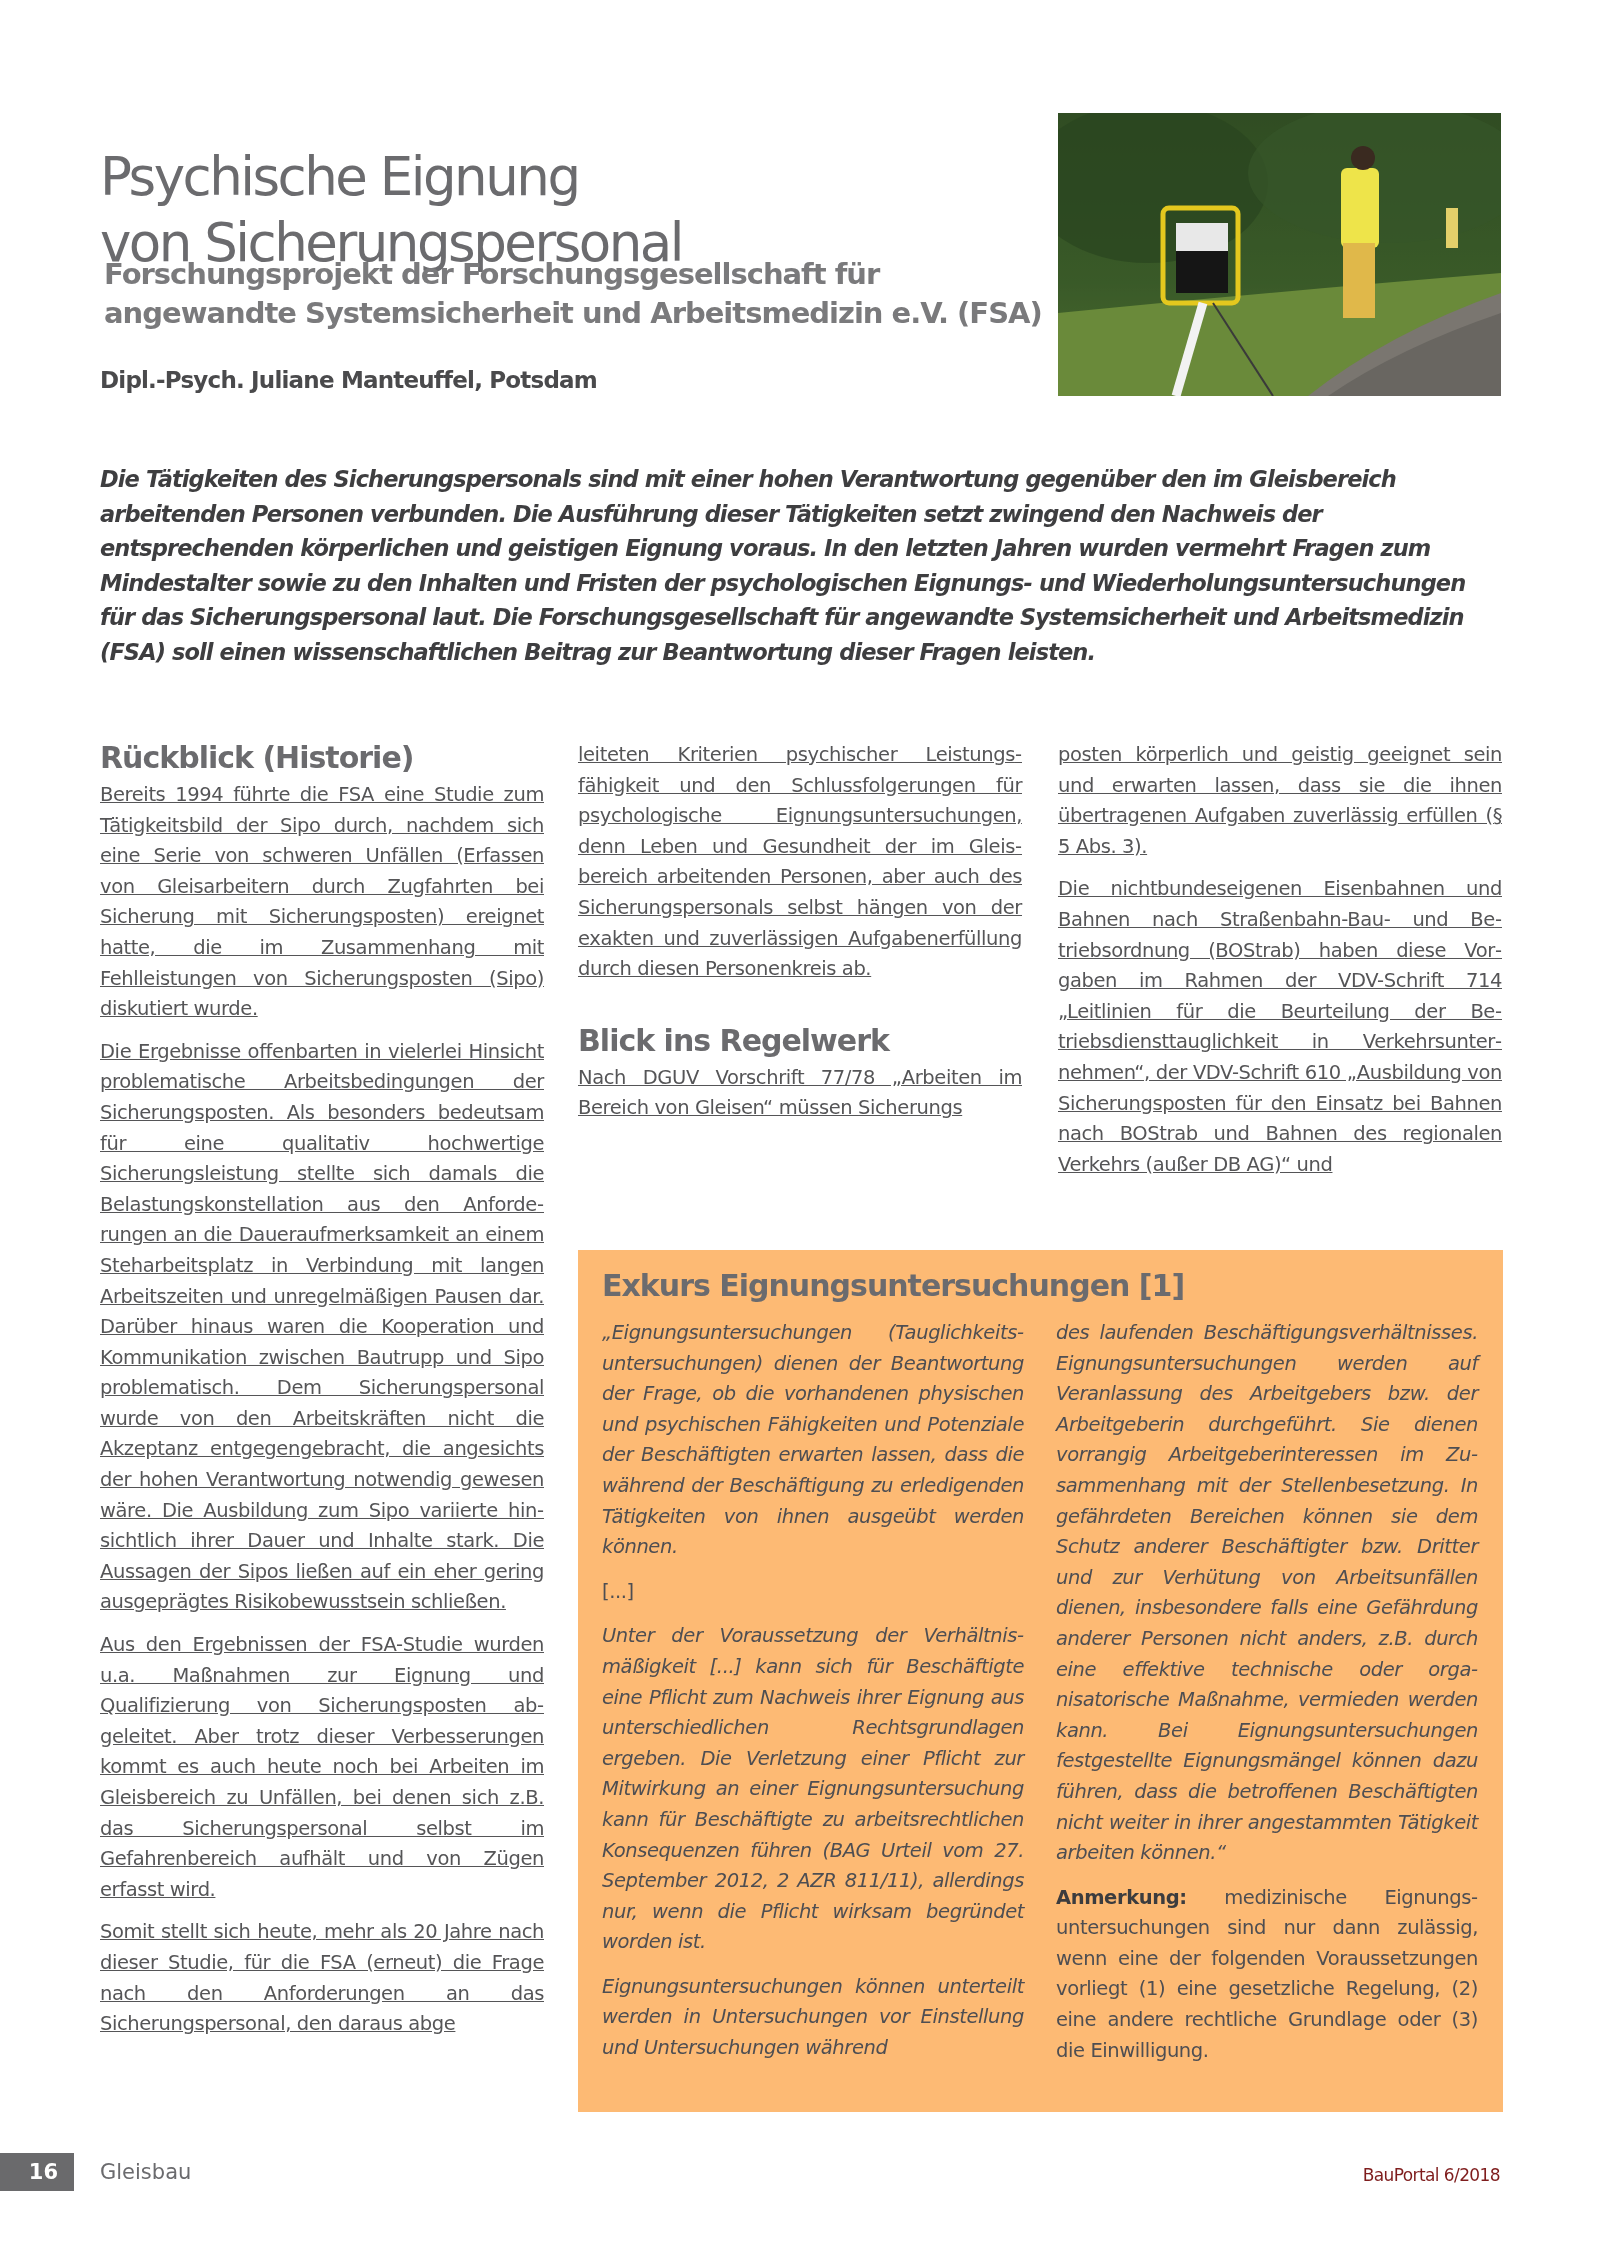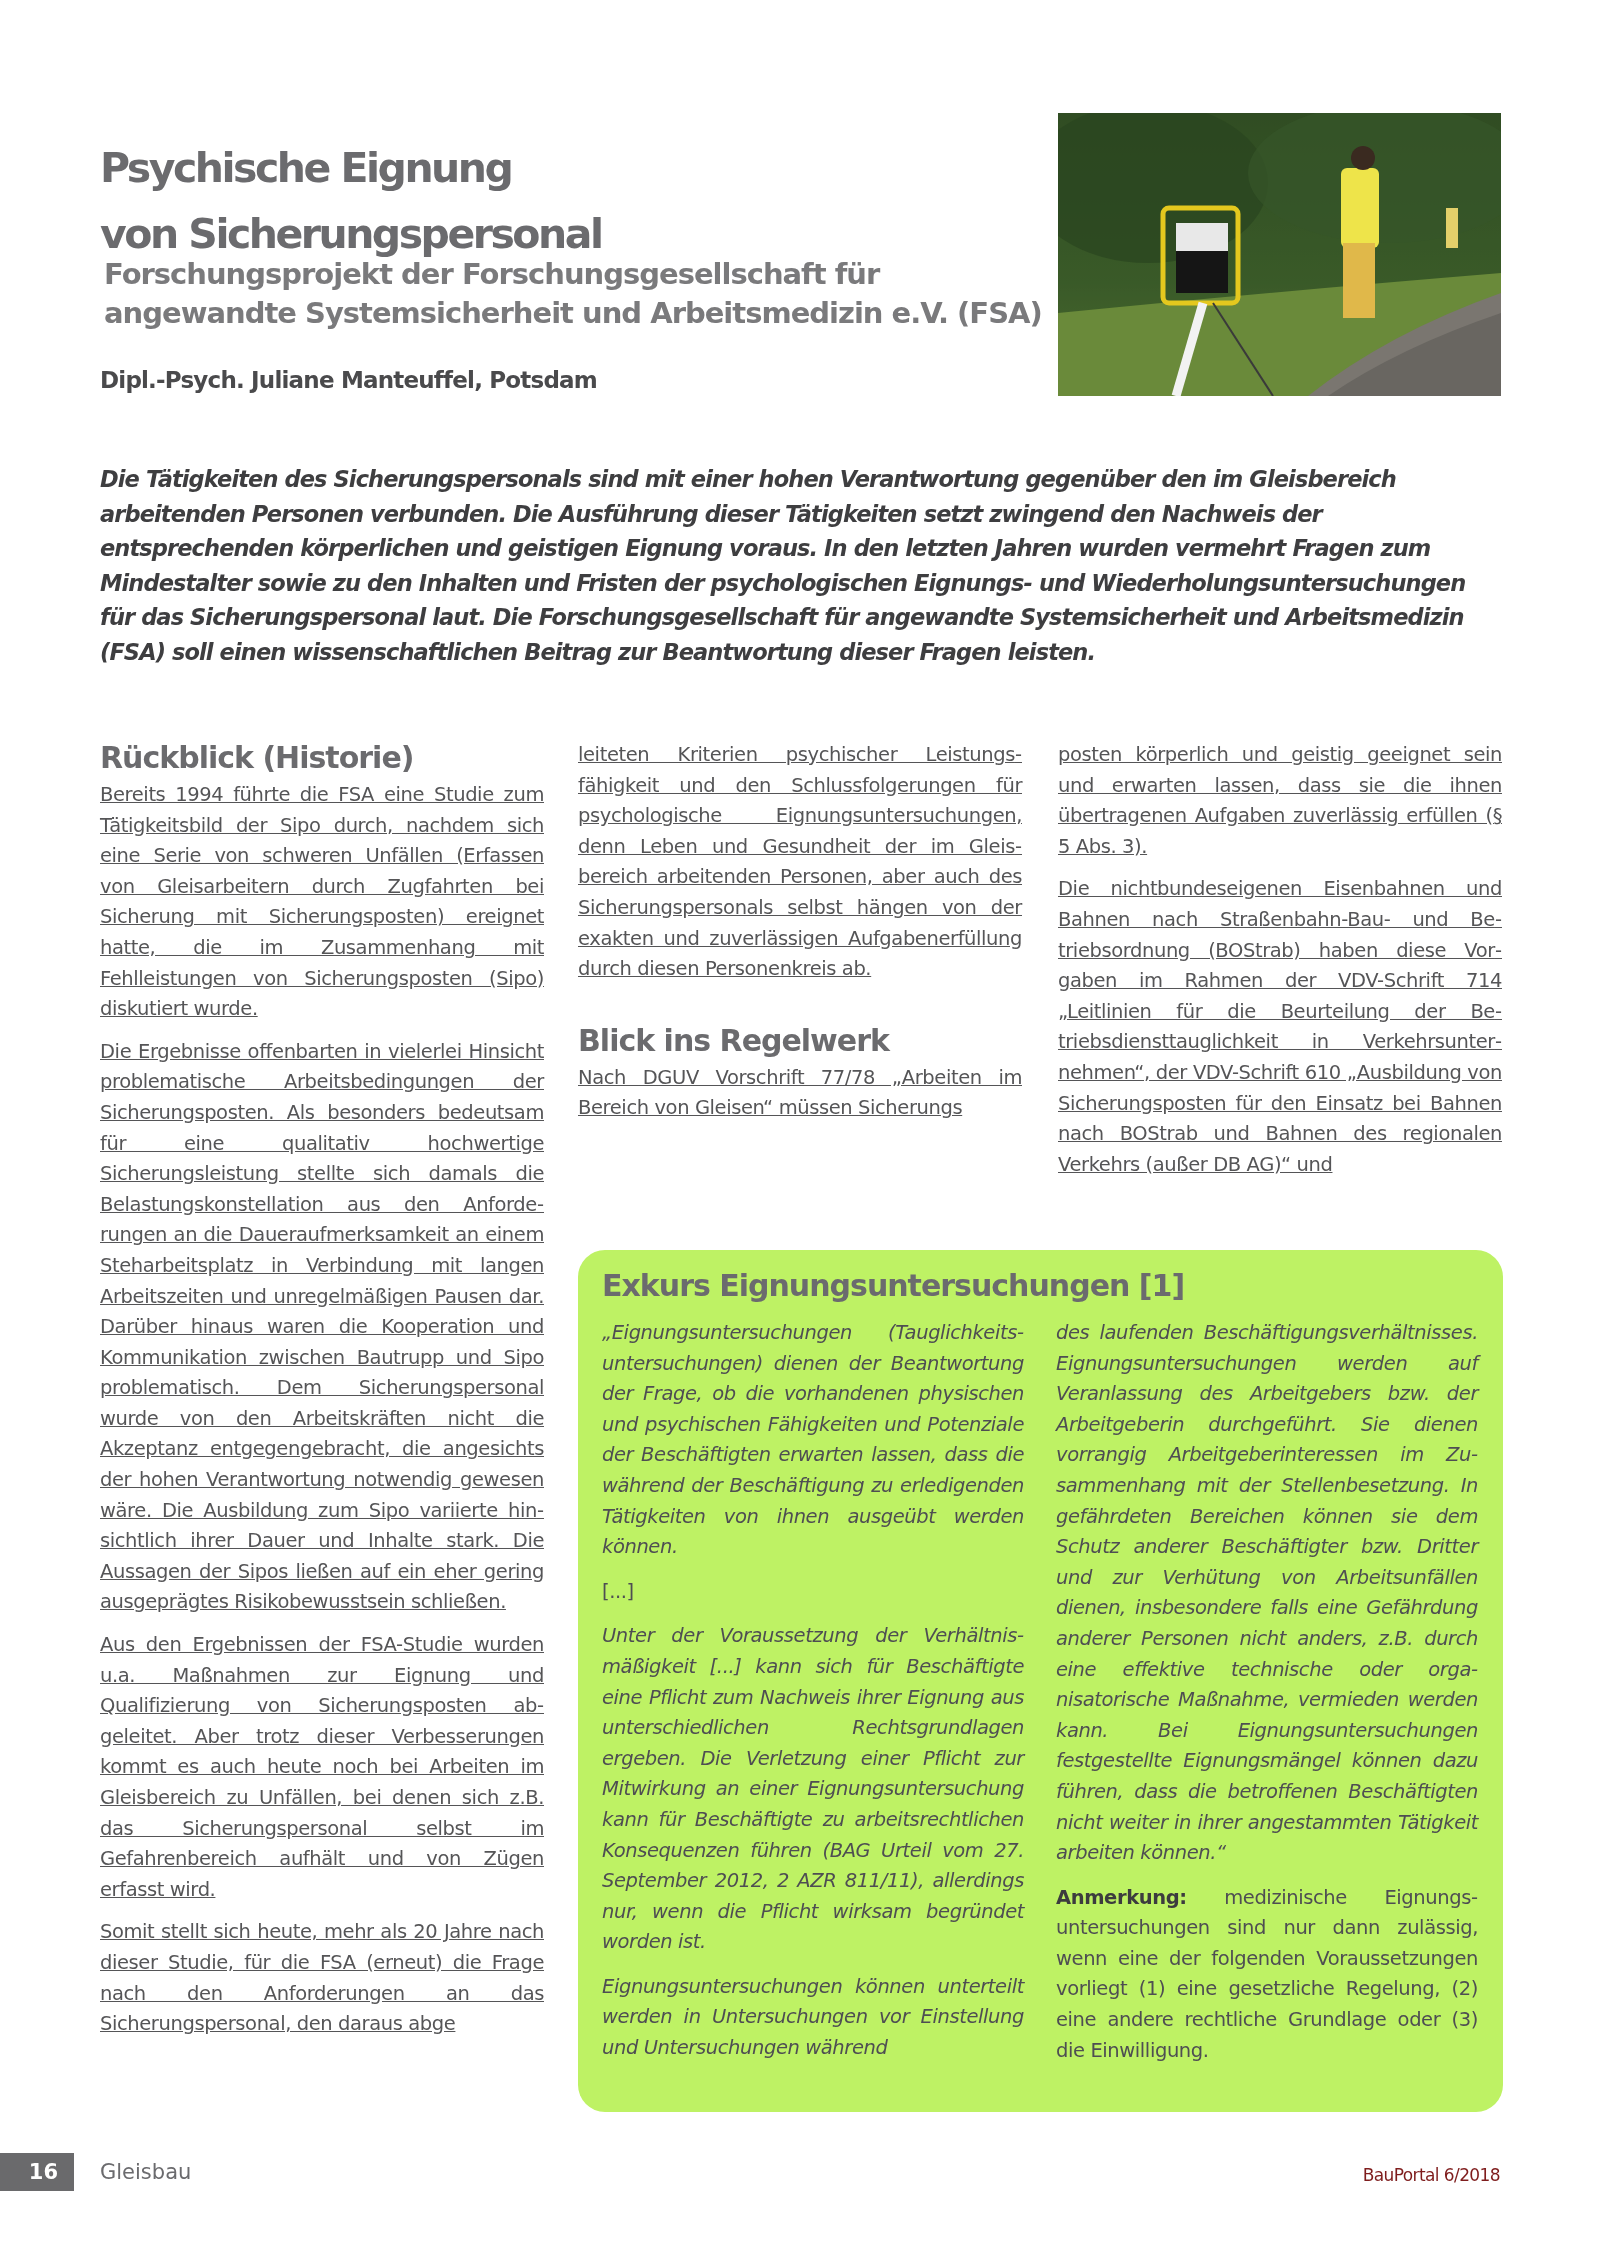--- a/index.html
+++ b/index.html
@@ -2,22 +2,22 @@
 <html><head>
   <meta charset="utf-8">
   <style>
     html, body { margin: 0; padding: 0; background: #ffffff; }
     body {
       width: 1600px; height: 2265px; position: relative; overflow: hidden;
       font-family: "DejaVu Sans", sans-serif; color: #4a4a4c;
     }
     .title {
       position: absolute; left: 100px; top: 108px; width: 900px;
-      font-family: "DejaVu Sans", sans-serif; font-weight: bold;
-      font-size: 41px; line-height: 66px; color: #6b6b6e; letter-spacing: -2.5px;
+      font-family: "DejaVu Sans", sans-serif; font-weight: normal;
+      font-size: 53px; line-height: 66px; color: #6b6b6e; letter-spacing: -2.5px;
     }
     .subtitle {
       position: absolute; left: 104px; top: 255px; width: 950px;
       font-weight: bold; font-size: 29px; line-height: 39px; color: #7a7a7c; letter-spacing: -1px;
     }
     .author {
       position: absolute; left: 100px; top: 367px; font-weight: bold;
       font-size: 23px; color: #4a4a4c; letter-spacing: -0.8px;
     }
     .photo {
@@ -36,22 +36,21 @@
     .col h2 {
       margin: 0 0 4px 0; font-size: 30px; line-height: 36px; color: #6b6b6e;
       font-weight: bold; letter-spacing: -1px;
     }
     .col1 { left: 100px; top: 740px; }
     .col2 { left: 578px; top: 740px; }
     .col3 { left: 1058px; top: 740px; }
     .col2 .h2wrap { margin-top: 38px; }
     .box {
       position: absolute; left: 578px; top: 1250px; width: 925px; height: 862px;
-      background: #bef264;
-      border-radius: 27px;
+      background: #fdba74;
     }
     .box h3 {
       position: absolute; left: 24px; top: 18px; margin: 0;
       font-size: 30px; color: #6b6b6e; font-weight: bold; letter-spacing: -1px;
     }
     .bcol {
       position: absolute; width: 422px; font-size: 19.5px; line-height: 30.6px;
       color: #4e4e52; text-align: justify; letter-spacing: -0.4px;
     }
     .bcol p { margin: 0 0 14px 0; }

